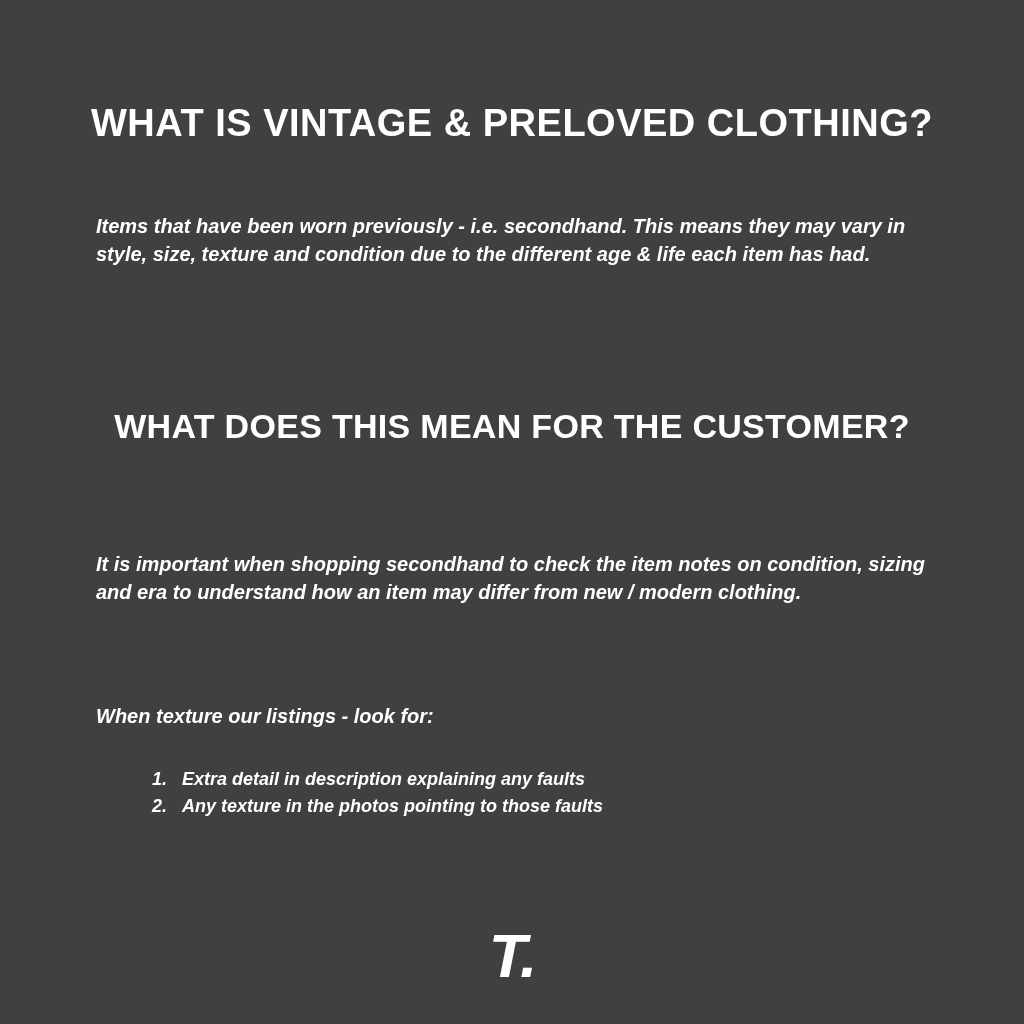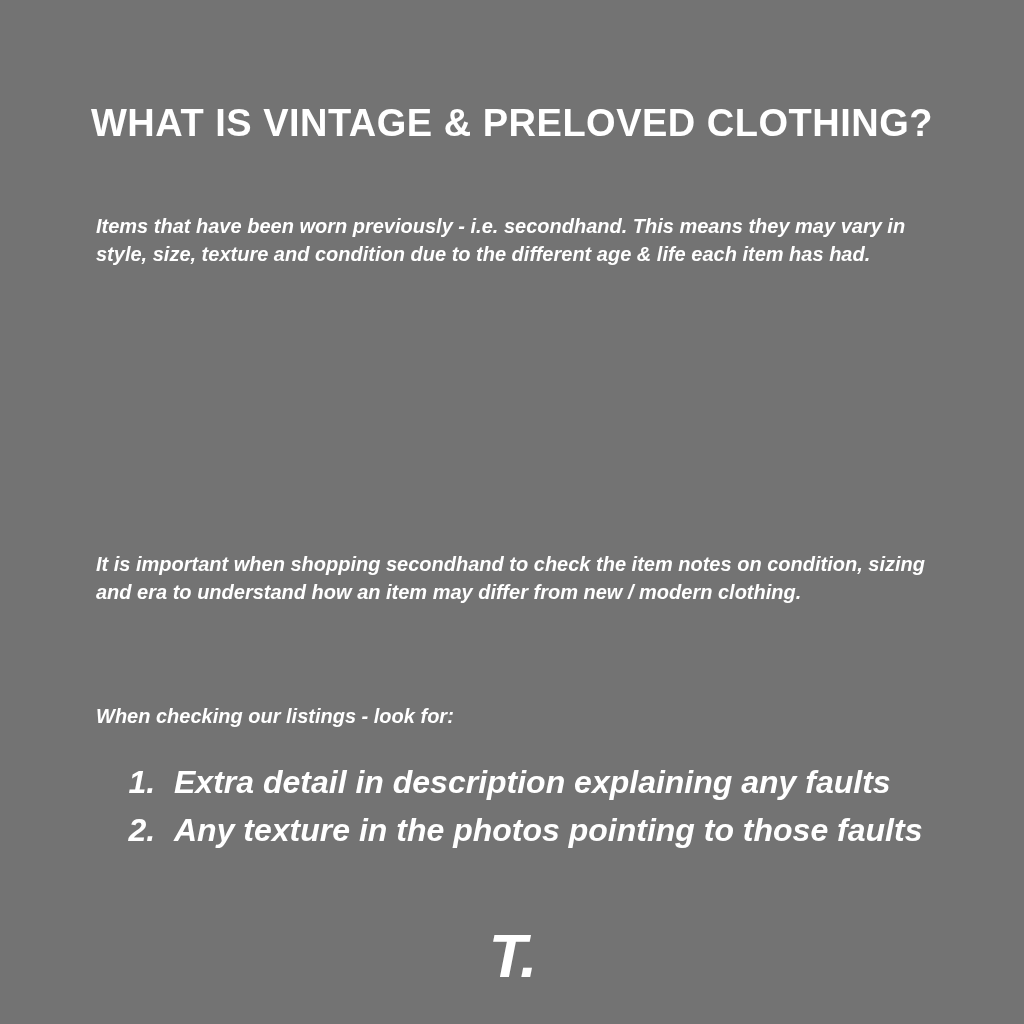--- a/index.html
+++ b/index.html
@@ -12,21 +12,21 @@
     width: 1024px;
     height: 1024px;
     font-family: "Liberation Sans", sans-serif;
     color: #ffffff;
     overflow: hidden;
   }
   .page {
     position: relative;
     width: 1024px;
     height: 1024px;
-    background: #737373;
+    background: #404040;
   }
 
   .h1 {
     position: absolute;
     left: 0;
     width: 1024px;
     text-align: center;
     font-weight: 700;
     font-style: normal;
     font-size: 38px;
@@ -63,25 +63,25 @@
   }
   .para-1 { top: 192px; }
   .para-2 { top: 530px; }
   .para-3 { top: 682px; }
 
   .list {
     position: absolute;
     left: 122px;
     width: 820px;
     top: 754px;
-    margin: 4px;
+    margin: 12px;
     padding: 0 0 0 38px;
     font-weight: 700;
     font-style: italic;
-    font-size: 32px;
+    font-size: 18px;
     line-height: 1.5;
     color: #ffffff;
     list-style-position: outside;
   }
   .list li { padding-left: 10px; }
 
   .logo {
     position: absolute;
     left: 0;
     top: 925px;
@@ -98,24 +98,25 @@
 </style>
 </head>
 <body style="background: rgb(0, 0, 0);">
 
 <div class="page">
 
   <h1 class="h1 title-main">WHAT IS VINTAGE &amp; PRELOVED CLOTHING?</h1>
 
   <p class="body-block para-1">Items that have been worn previously - i.e. secondhand. This means they may vary in style, size, texture and condition due to the different age &amp; life each item has had.</p>
 
+  <h2 class="h2 title-second">WHAT DOES THIS MEAN FOR THE CUSTOMER?</h2>
 
   <p class="body-block para-2">It is important when shopping secondhand to check the item notes on condition, sizing and era to understand how an item may differ from new / modern clothing.</p>
 
-  <p class="body-block para-3">When checking our listings - look for:</p>
+  <p class="body-block para-3">When texture our listings - look for:</p>
 
   <ol class="list">
     <li>Extra detail in description explaining any faults</li>
     <li>Any texture in the photos pointing to those faults</li>
   </ol>
 
   <div class="logo">T.</div>
 
 </div>
 

